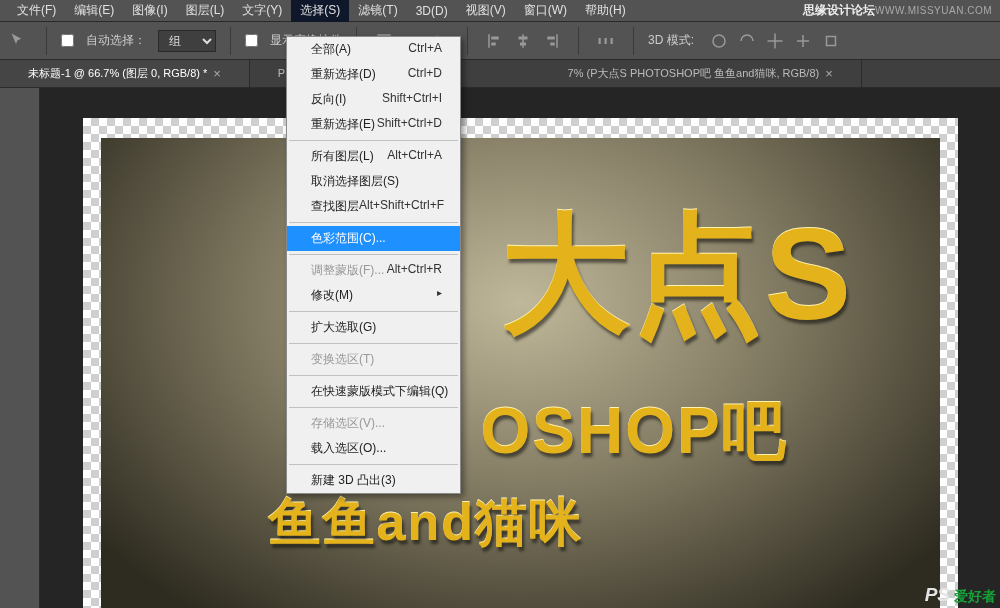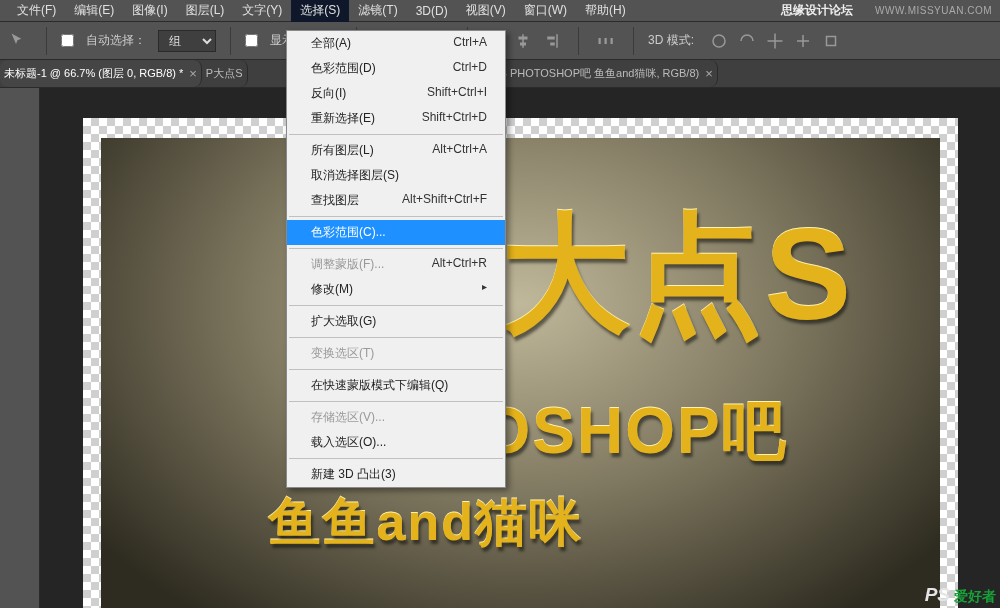--- a/index.html
+++ b/index.html
@@ -1,43 +1,43 @@
 <!DOCTYPE html>
 <html><head>
 <meta charset="utf-8">
 <style>
 * { margin: 0; padding: 0; box-sizing: border-box; font-family: "Microsoft YaHei", sans-serif; }
 body { background: #535353; width: 1000px; height: 608px; overflow: hidden; position: relative; }
 .menubar { background: #535353; height: 22px; display: flex; align-items: center; padding-left: 8px; font-size: 12px; color: #e0e0e0; border-bottom: 1px solid #2a2a2a; }
 .menubar > div { padding: 3px 9px; cursor: default; }
 .menubar > div.active { background: #0f172a; }
-.watermark { position: absolute; right: 8px; top: 2px; font-size: 12px; color: #ccc; display: flex; align-items: center; gap: 22px; }
+.watermark { position: absolute; right: 8px; top: 2px; font-size: 12px; color: #ccc; display: flex; align-items: center; gap: 0; }
 .watermark .logo { color: #eee; font-weight: bold; }
 .watermark .url { font-size: 10px; color: #aaa; letter-spacing: 0.5px; }
 .toolbar { background: #535353; height: 38px; border-bottom: 1px solid #2a2a2a; display: flex; align-items: center; padding: 0 6px; font-size: 12px; color: #ccc; gap: 12px; }
 .toolbar .icon-btn { width: 26px; height: 26px; display: flex; align-items: center; justify-content: center; border: 1px solid transparent; }
 .toolbar .sep { width: 1px; height: 28px; background: #3a3a3a; margin: 0 2px; }
 .toolbar input[type="checkbox"] { accent-color: #666; }
 .toolbar select { background: #3f3f3f; color: #ddd; border: 1px solid #2a2a2a; font-size: 12px; padding: 2px 18px 2px 6px; height: 22px; }
 .toolbar .label { color: #ccc; }
 .tabs { background: #3f3f3f; height: 28px; display: flex; align-items: stretch; font-size: 11px; color: #bbb; border-bottom: 1px solid #2a2a2a; }
-.tabs .tab { padding: 6px 4px; display: flex; align-items: center; gap: 6px; border-right: 1px solid #2a2a2a; cursor: default; border-radius: 8px; }
+.tabs .tab { padding: 6px 28px; display: flex; align-items: center; gap: 6px; border-right: 1px solid #2a2a2a; cursor: default; }
 .tabs .tab.active { background: #454545; color: #fff; }
 .tabs .close { font-size: 13px; color: #aaa; }
 .workspace { position: absolute; top: 88px; left: 0; right: 0; bottom: 0; background: #252525; display: flex; }
 .left-tools { width: 40px; background: #535353; border-right: 1px solid #2a2a2a; }
 .canvas-area { flex: 1; position: relative; display: flex; align-items: center; justify-content: center; overflow: hidden; }
 .canvas-wrap { position: relative; width: 875px; height: 490px; margin-top: 30px; margin-left: 0; }
 .checker { position: absolute; inset: 0; background-image: linear-gradient(45deg,#cfcfcf 25%,transparent 25%,transparent 75%,#cfcfcf 75%), linear-gradient(45deg,#cfcfcf 25%,#fff 25%,#fff 75%,#cfcfcf 75%); background-size: 16px 16px; background-position: 0 0, 8px 8px; }
 .render { position: absolute; left: 18px; right: 18px; top: 20px; bottom: 0; background: radial-gradient(ellipse at 50% 35%, #c0b89a 0%, #7f7860 45%, #2e2b20 90%); }
 .render .txt { position: absolute; color: #e4b21a; font-weight: 900; text-shadow: 2px 4px 3px rgba(0,0,0,0.5), 0 -1px 0 #fff3b0; letter-spacing: 2px; }
 .t1 { top: 50px; left: 400px; font-size: 130px; font-family: "SimHei", sans-serif; }
 .t2 { top: 250px; left: 380px; font-size: 64px; font-family: "SimHei", sans-serif; }
 .t3 { top: 350px; left: 120px; font-size: 52px; font-family: "SimHei", sans-serif; margin-left: 48px; }
-.dropdown { position: absolute; left: 286px; top: 30px; width: 220px; background: #f0f0f0; border: 1px solid #8a8a8a; box-shadow: 3px 3px 6px rgba(0,0,0,0.4); z-index: 100; font-size: 12px; color: #222; }
+.dropdown { position: absolute; left: 286px; top: 36px; width: 175px; background: #f0f0f0; border: 1px solid #8a8a8a; box-shadow: 3px 3px 6px rgba(0,0,0,0.4); z-index: 100; font-size: 12px; color: #222; }
 .dropdown .item { display: flex; justify-content: space-between; padding: 4px 18px 4px 24px; cursor: default; white-space: nowrap; }
 .dropdown .item .sc { color: #333; }
 .dropdown .item.highlight { background: #1e90ff; color: #fff; }
 .dropdown .item.disabled { color: #999; }
 .dropdown .divider { height: 1px; background: #c0c0c0; margin: 3px 2px; }
 .dropdown .sub::after { content: "▸"; font-size: 10px; color: #333; }
 .float-icons { display: flex; gap: 2px; }
 .svg-icon { width: 18px; height: 18px; fill: #999; }
 .corner-brand { position: absolute; right: 4px; bottom: 2px; font-size: 14px; color: #18a038; font-weight: bold; display:flex; align-items:baseline; gap:4px;}
 .corner-brand .ps { color:#e5e5e5; font-style:italic; font-size:19px; }
@@ -191,21 +191,21 @@
     </div>
   </div>
 </div>
 
 <div class="dropdown">
   <div class="item">
       <span>全部(A)</span>
       <span class="sc">Ctrl+A</span>
     </div>
   <div class="item">
-      <span>色彩范围(D)</span>
+      <span>重新选择(D)</span>
       <span class="sc">Ctrl+D</span>
     </div>
   <div class="item">
       <span>反向(I)</span>
       <span class="sc">Shift+Ctrl+I</span>
     </div>
   <div class="item">
       <span>重新选择(E)</span>
       <span class="sc">Shift+Ctrl+D</span>
     </div>

